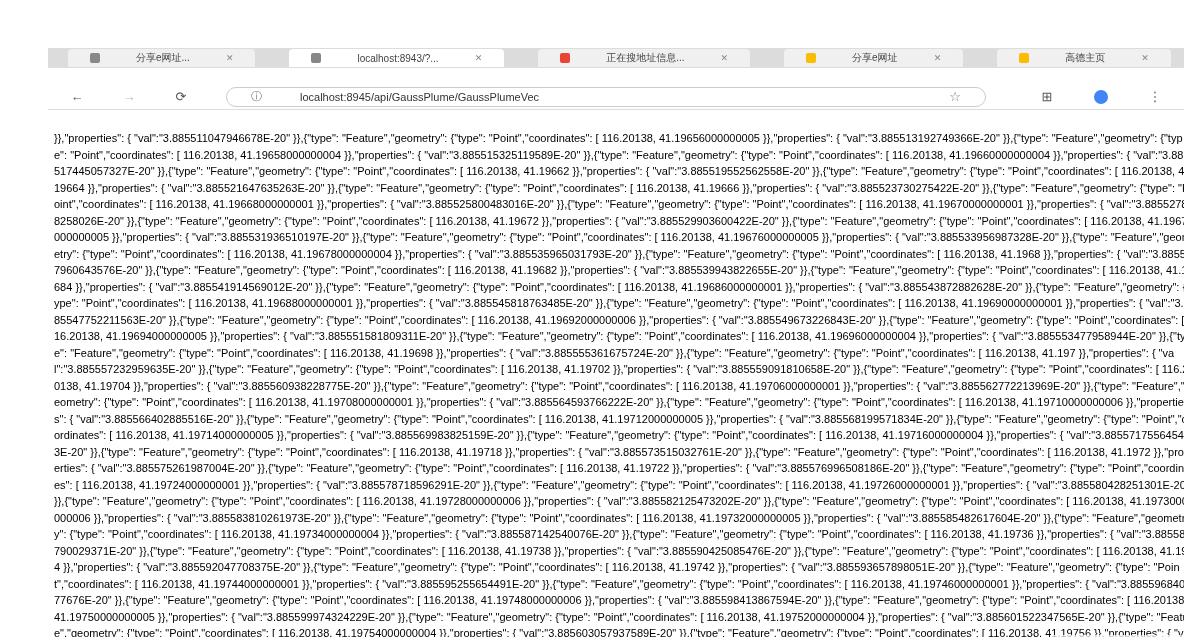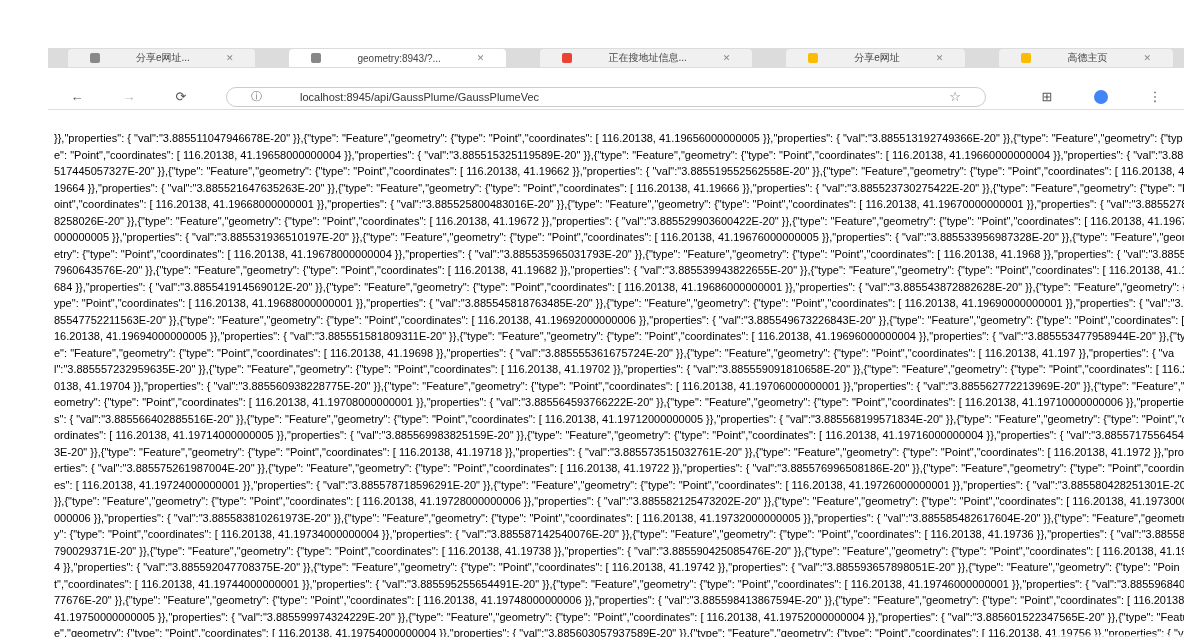--- a/index.html
+++ b/index.html
@@ -26,21 +26,21 @@
 <body>
 
 <div class="tabstrip" id="tabstrip">
     <div class="tab">
       <span class="favicon f5"></span>
       <span>分享e网址...</span>
       <span class="x">✕</span>
     </div>
     <div class="tab active">
       <span class="favicon f5"></span>
-      <span>geometry:8943/?...</span>
+      <span>localhost:8943/?...</span>
       <span class="x">✕</span>
     </div>
     <div class="tab">
       <span class="favicon f2"></span>
       <span>正在搜地址信息...</span>
       <span class="x">✕</span>
     </div>
     <div class="tab">
       <span class="favicon f3"></span>
       <span>分享e网址</span>

